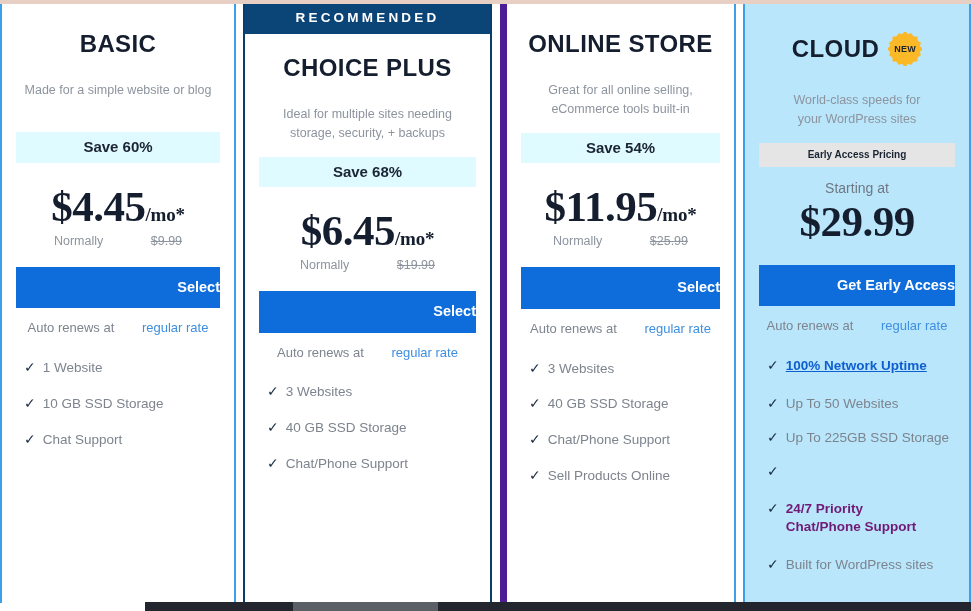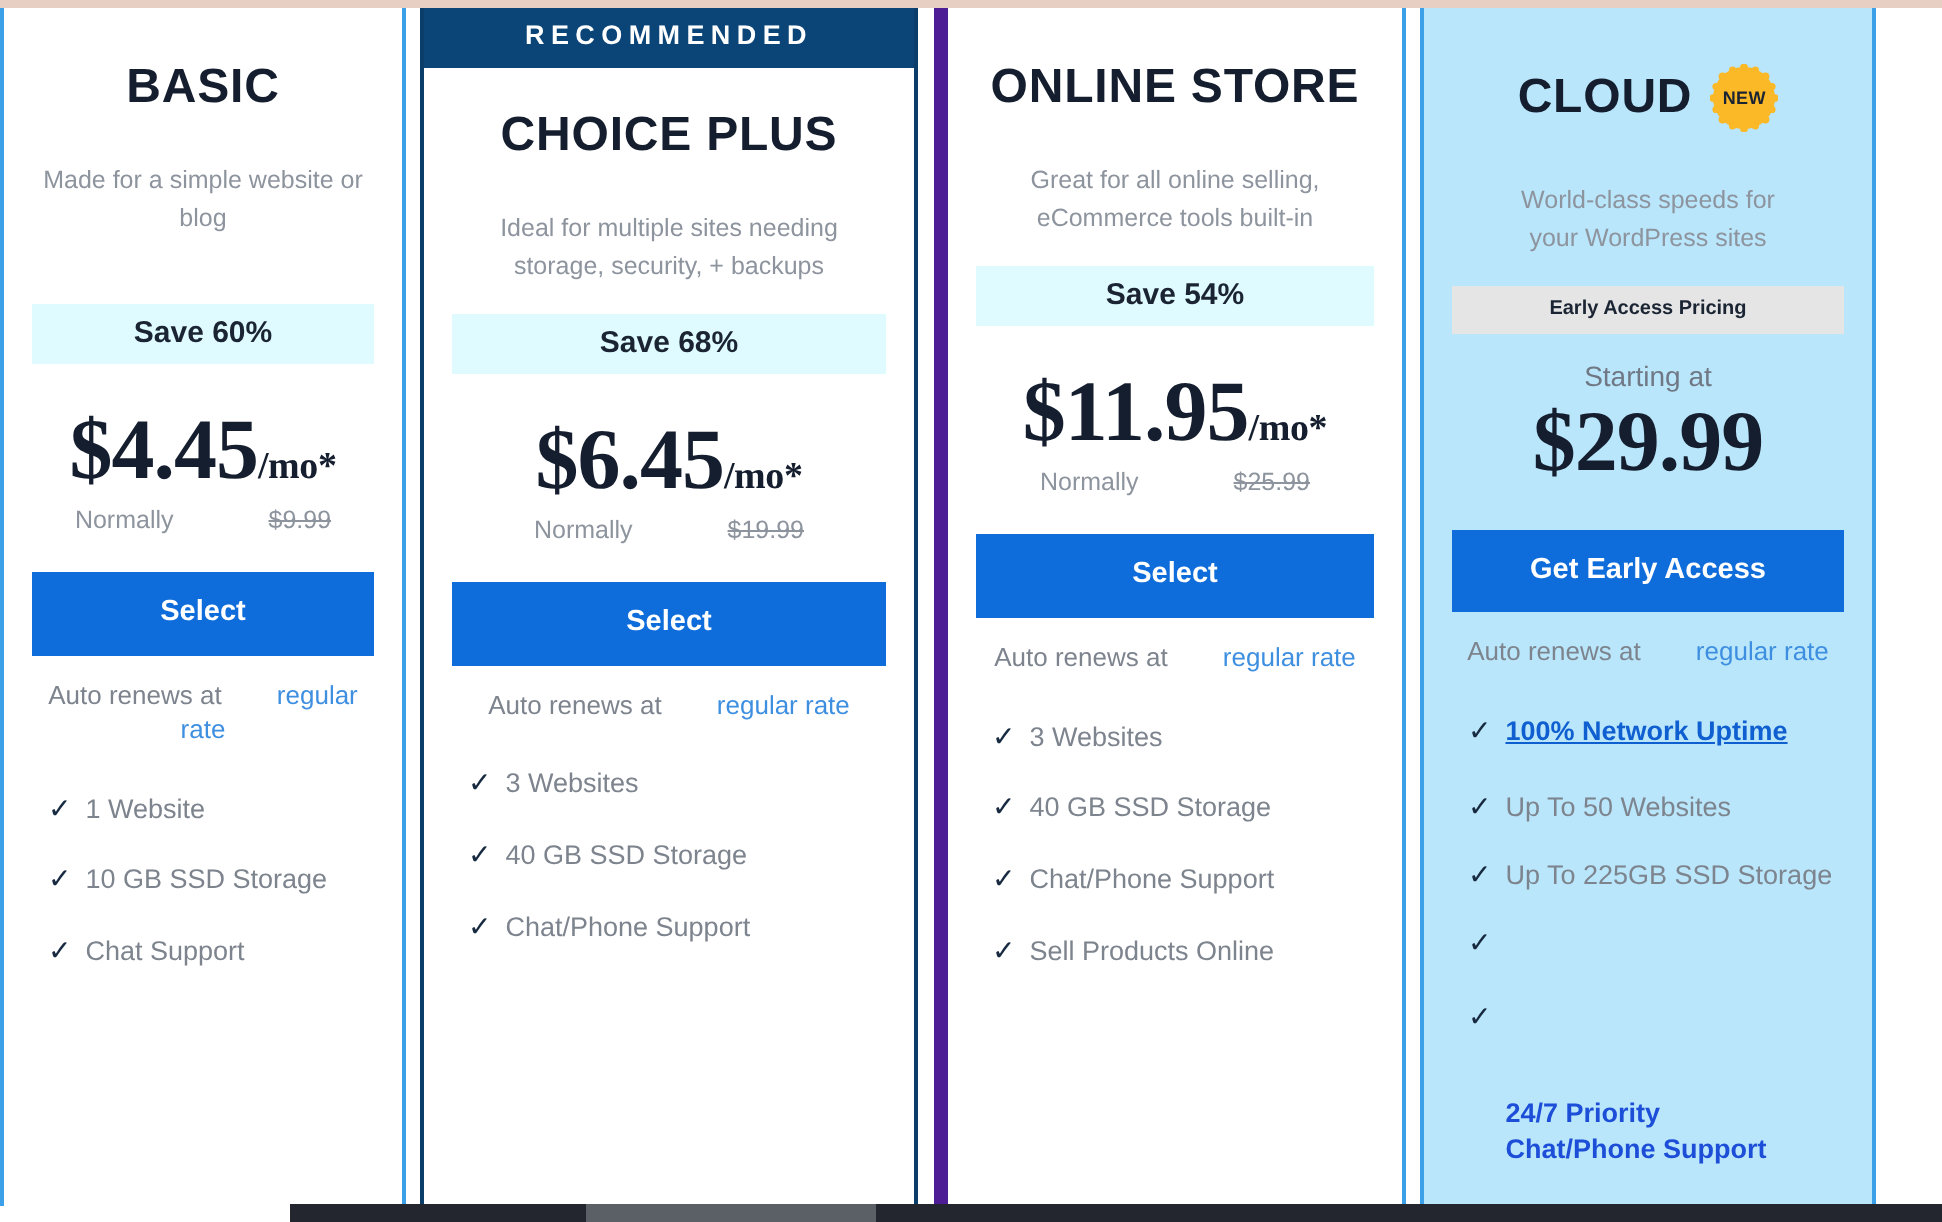--- a/index.html
+++ b/index.html
@@ -52,21 +52,21 @@
   .card-inner {
     width: 100%;
     padding: 0 14px;
     display: flex;
     flex-direction: column;
     align-items: center;
     flex: 1;
   }
 
   
-  .card.basic        { width: 203px; border-left: 2px solid #3ba0e8; border-right: 2px solid #3ba0e8; }
+  .card.basic        { width: 236px; border-left: 2px solid #3ba0e8; border-right: 2px solid #3ba0e8; }
   .card.choiceplus   { width: 249px; border-left: 2px solid #0b3d6b; border-right: 2px solid #0b3d6b; margin-left: 7px; }
   .card.onlinestore  { width: 236px; border-left: 7px solid #4c1d95; border-right: 2px solid #3ba0e8; margin-left: 8px; }
   .card.cloud        { width: 228px; border-left: 2px solid #3ba0e8; border-right: 2px solid #3ba0e8; margin-left: 7px; background: #b9e6fb; }
 
   
   .rec-banner {
     width: 100%;
     background: #0b4477;
     color: #ffffff;
     font-size: 13.5px;
@@ -176,21 +176,21 @@
 
   
   .cta {
     width: 100%;
     background: #0f6ddb;
     color: #ffffff;
     border: none;
     font-family: "Liberation Sans", sans-serif;
     font-size: 14.5px;
     font-weight: bold;
-    text-align: center;
+    text-align: right;
     padding: 13px 0 14px;
     cursor: pointer;
     line-height: 1;
   }
 
   .renews {
     font-size: 13px;
     color: #7d848e;
     text-align: center;
     margin-top: 12px;
@@ -219,21 +219,21 @@
     margin-bottom: 18px;
   }
   .feature .check {
     color: #17293f;
     font-size: 14px;
     line-height: 1.25;
     flex: none;
     font-weight: normal;
   }
   .feature .ftext { display: block; }
-  .feature.bold .ftext { color: #1d4ed8; font-weight: bold; margin-top: 48px; }
+  .feature.bold .ftext { color: #701a75; font-weight: bold; }
   .feature .ftext .l2 { display: block; }
   .feature.linked .ftext {
     color: #0f5fd0;
     font-weight: bold;
     text-decoration: underline;
   }
 
   
   .cloud .feature { margin-bottom: 16px; }
   .cloud .feature.first { margin-bottom: 20px; }

